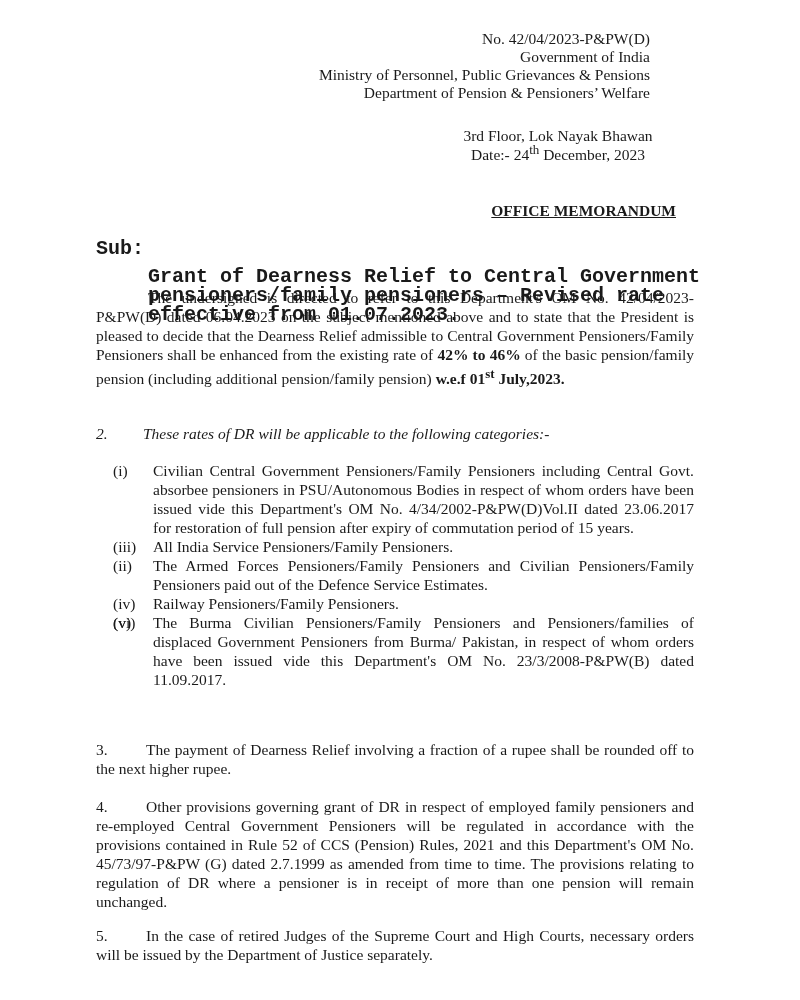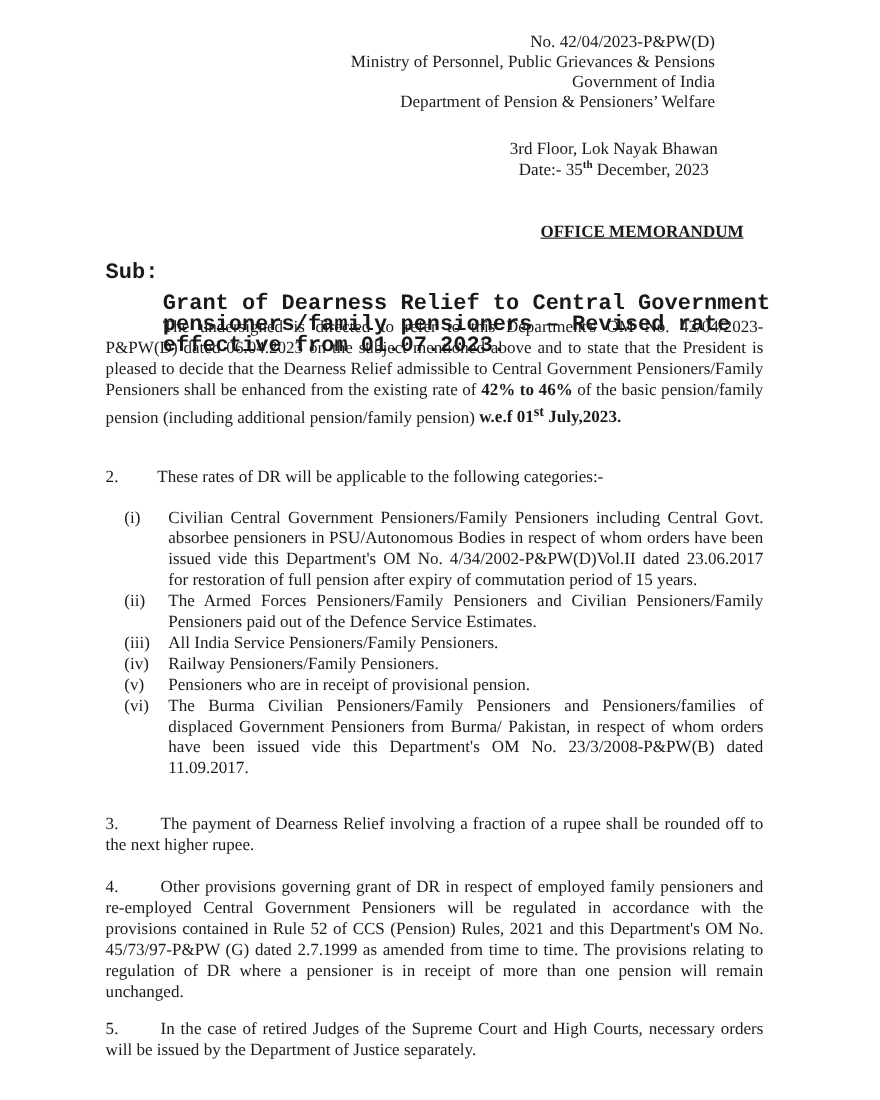--- a/index.html
+++ b/index.html
@@ -6,69 +6,69 @@
     body {
       width: 800px; height: 1000px; overflow: hidden; position: relative;
       font-family: "Liberation Serif", "DejaVu Serif", serif;
       color: #1a1a1a; font-size: 15.5px; line-height: 19px;
     }
     .abs { position: absolute; }
     .center { text-align: right; }
     .right { text-align: center; }
     .header-block { left: 150px; width: 500px; top: 30px; font-size: 15.5px; line-height: 18px; }
     .address-block { left: 420px; width: 276px; top: 126px; line-height: 19px; }
-    .address-block sup, .body-text sup { font-size: 10px; line-height: 0; vertical-align: 6px; font-weight: bold; }
+    .address-block sup, .body-text sup { font-size: 13px; line-height: 0; vertical-align: 6px; }
     .om-title { left: 0; width: 676px; top: 201px; font-weight: bold; text-decoration: underline; font-size: 15.5px; }
     .subject { left: 96px; width: 610px; top: 239px; font-weight: bold; font-size: 20px; line-height: 19px; font-family: Liberation Mono, monospace; }
     .subject .sub-label { position: absolute; left: 0; top: 0; }
     .subject .sub-text { margin-left: 52px; margin-top: 28px; }
     .para { left: 96px; width: 598px; text-align: justify; }
     .para .num { display: inline-block; width: 50px; }
     .indent { display: inline-block; width: 52px; }
     .b { font-weight: bold; }
     .list { left: 113px; width: 581px; top: 461px; }
     .list-item { position: relative; padding-left: 40px; text-align: justify; }
     .list-item .roman { position: absolute; left: 0; top: 0; }
   </style>
 </head>
 <body>
 
 <div class="abs center header-block">
   <div>No. 42/04/2023-P&amp;PW(D)</div>
+  <div>Government of India</div>
   <div>Ministry of Personnel, Public Grievances &amp; Pensions</div>
-  <div>Government of India</div>
   <div>Department of Pension &amp; Pensioners’ Welfare</div>
 </div>
 
 <div class="abs right address-block">
   <div>3rd Floor, Lok Nayak Bhawan</div>
-  <div><span>Date:- 35</span><sup>th</sup><span> December, 2023</span></div>
+  <div><span>Date:- 24</span><sup>th</sup><span> December, 2023</span></div>
 </div>
 
 <div class="abs center om-title">OFFICE MEMORANDUM</div>
 
 <div class="abs subject">
   <span class="sub-label">Sub:</span>
   <div class="sub-text">Grant of Dearness Relief to Central Government pensioners/family pensioners – Revised rate effective from 01.07.2023.</div>
 </div>
 
 <div class="abs para" style="top:288px;">
   <span class="indent"></span><span>The undersigned is directed to refer to this Department's OM No. 42/04/2023-P&amp;PW(D) dated 06.04.2023 on the subject mentioned above and to state that the President is pleased to decide that the Dearness Relief admissible to Central Government Pensioners/Family Pensioners shall be enhanced from the existing rate of </span><span class="b">42% to 46%</span><span> of the basic pension/family pension (including additional pension/family pension) </span><span class="b"><span>w.e.f 01</span><sup>st</sup><span> July,2023.</span></span>
 </div>
 
-<div class="abs para" style="top:424px;">
+<div class="abs para" style="top:424px;font-style:italic;">
   <span class="num" style="width:47px">2.</span><span>These rates of DR will be applicable to the following categories:-</span>
 </div>
 
 <div class="abs list">
   <div class="list-item"><span class="roman">(i)</span><span>Civilian Central Government Pensioners/Family Pensioners including Central Govt. absorbee pensioners in PSU/Autonomous Bodies in respect of whom orders have been issued vide this Department's OM No. 4/34/2002-P&amp;PW(D)Vol.II dated 23.06.2017 for restoration of full pension after expiry of commutation period of 15 years.</span></div>
+  <div class="list-item"><span class="roman">(iii)</span><span>All India Service Pensioners/Family Pensioners.</span></div>
   <div class="list-item"><span class="roman">(ii)</span><span>The Armed Forces Pensioners/Family Pensioners and Civilian Pensioners/Family Pensioners paid out of the Defence Service Estimates.</span></div>
-  <div class="list-item"><span class="roman">(iii)</span><span>All India Service Pensioners/Family Pensioners.</span></div>
   <div class="list-item"><span class="roman">(iv)</span><span>Railway Pensioners/Family Pensioners.</span></div>
-  <div class="list-item"><span class="roman">(v)</span><span>Pensioners who are in receipt of provisional pension.</span></div>
+  <div class="list-item"><span class="roman">(v)</span></div>
   <div class="list-item"><span class="roman">(vi)</span><span>The Burma Civilian Pensioners/Family Pensioners and Pensioners/families of displaced Government Pensioners from Burma/ Pakistan, in respect of whom orders have been issued vide this Department's OM No. 23/3/2008-P&amp;PW(B) dated 11.09.2017.</span></div>
 </div>
 
 <div class="abs para" style="top:740px;">
   <span class="num">3.</span><span>The payment of Dearness Relief involving a fraction of a rupee shall be rounded off to the next higher rupee.</span>
 </div>
 
 <div class="abs para" style="top:797px;">
   <span class="num">4.</span><span>Other provisions governing grant of DR in respect of employed family pensioners and re-employed Central Government Pensioners will be regulated in accordance with the provisions contained in Rule 52 of CCS (Pension) Rules, 2021 and this Department's OM No. 45/73/97-P&amp;PW (G) dated 2.7.1999 as amended from time to time.  The provisions relating to regulation of DR where a pensioner is in receipt of more than one pension will remain unchanged.</span>
 </div>

